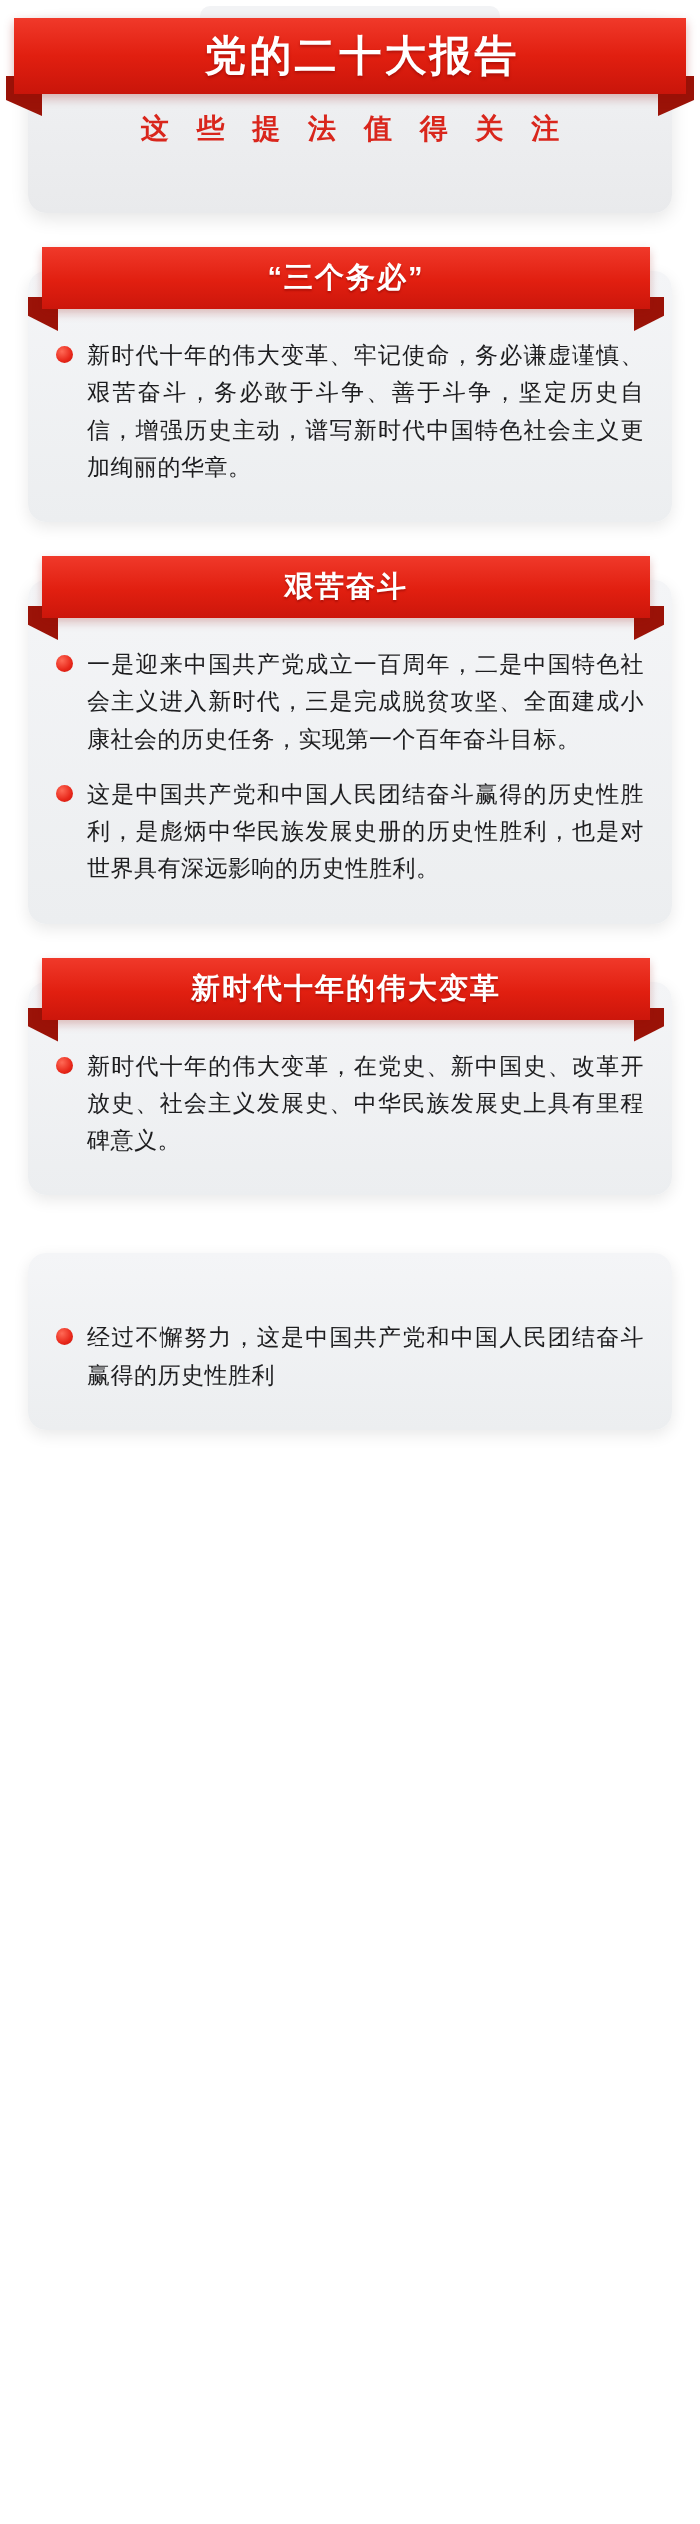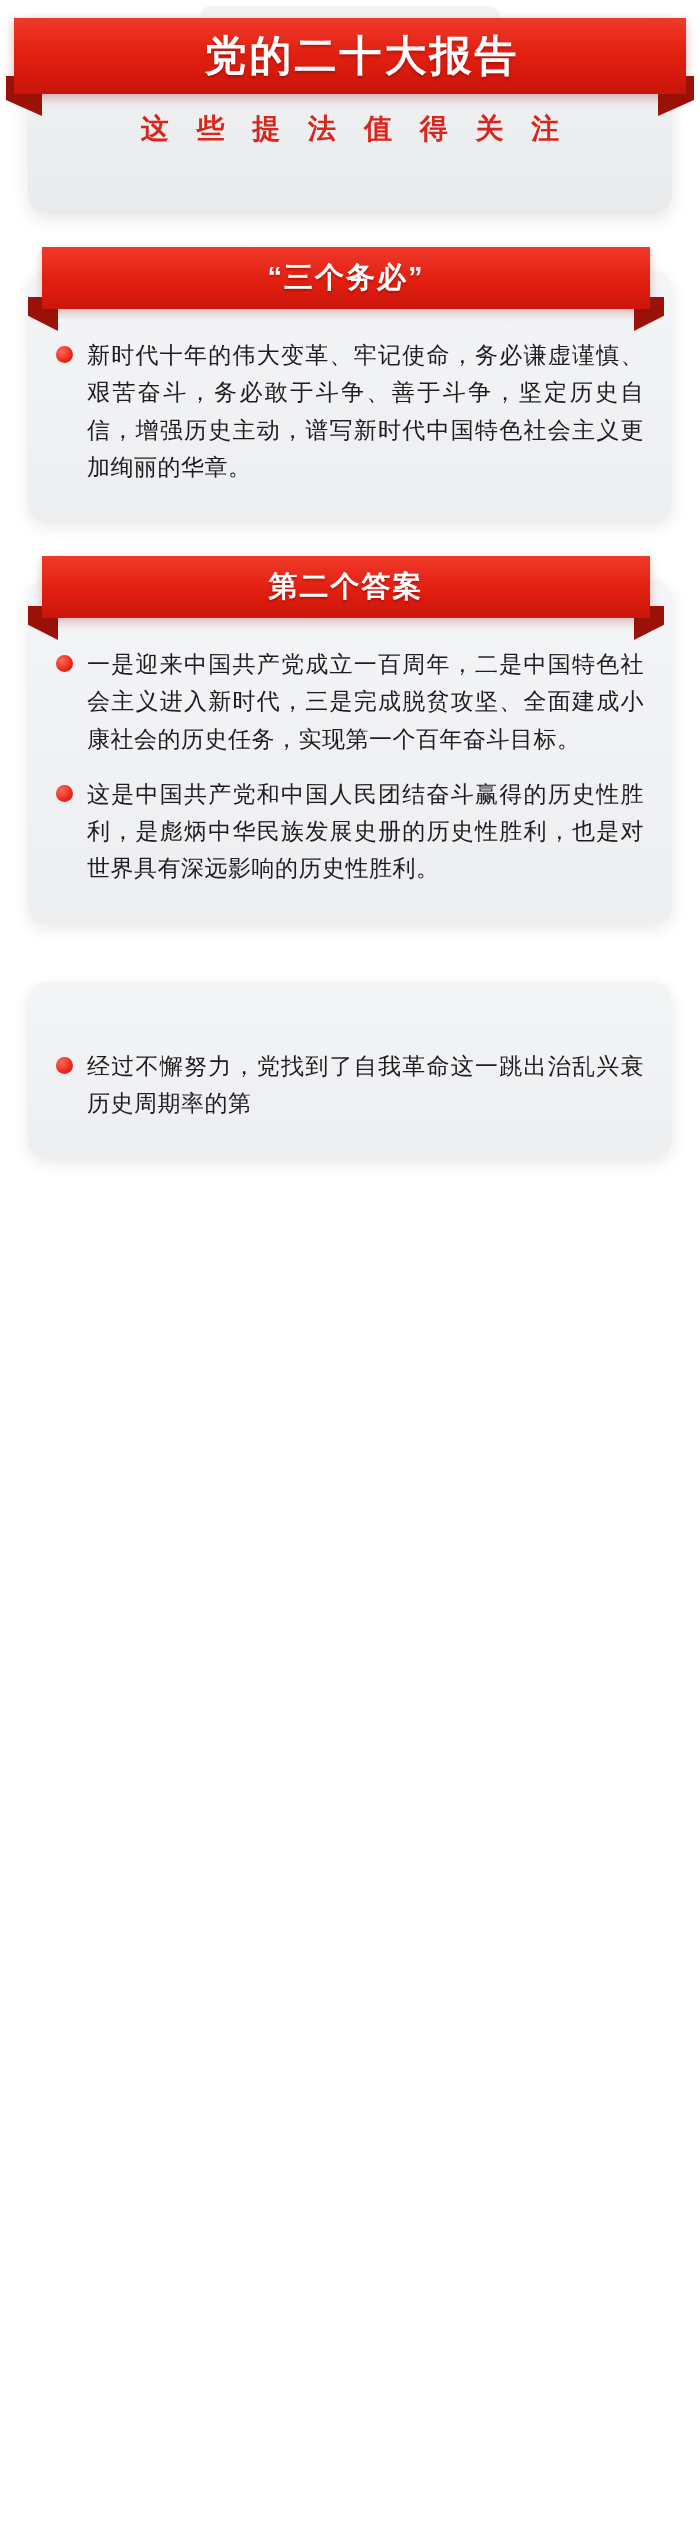--- a/index.html
+++ b/index.html
@@ -191,40 +191,57 @@
           </div>
         </div>
       </div>
     </div>
     <div class="section">
       <div class="card">
         <div class="sec-ribbon-wrap">
           <div class="sec-tail-l"></div>
           <div class="sec-tail-r"></div>
           <div class="sec-ribbon">
-            <span class="sec-title">第二个答案</span>
+            <span class="sec-title">艰苦奋斗</span>
           </div>
         </div>
         <div class="bullet-row">
           <span class="dot"></span>
           <div class="btext">
             <p>一是迎来中国共产党成立一百周年，二是中国特色社会主义进入新时代，三是完成脱贫攻坚、全面建成小康社会的历史任务，实现第一个百年奋斗目标。</p>
           </div>
         </div>
         <div class="bullet-row">
           <span class="dot"></span>
           <div class="btext">
             <p>这是中国共产党和中国人民团结奋斗赢得的历史性胜利，是彪炳中华民族发展史册的历史性胜利，也是对世界具有深远影响的历史性胜利。</p>
           </div>
         </div>
       </div>
     </div>
     <div class="section">
       <div class="card">
-        <div class="bullet-row">
-          <span class="dot"></span>
-          <div class="btext">
-            <p>经过不懈努力，党找到了自我革命这一跳出治乱兴衰历史周期率的第</p>
+        <div class="sec-ribbon-wrap">
+          <div class="sec-tail-l"></div>
+          <div class="sec-tail-r"></div>
+          <div class="sec-ribbon">
+            <span class="sec-title">新时代十年的伟大变革</span>
+          </div>
+        </div>
+        <div class="bullet-row">
+          <span class="dot"></span>
+          <div class="btext">
+            <p>新时代十年的伟大变革，在党史、新中国史、改革开放史、社会主义发展史、中华民族发展史上具有里程碑意义。</p>
+          </div>
+        </div>
+      </div>
+    </div>
+    <div class="section">
+      <div class="card">
+        <div class="bullet-row">
+          <span class="dot"></span>
+          <div class="btext">
+            <p>经过不懈努力，这是中国共产党和中国人民团结奋斗赢得的历史性胜利</p>
           </div>
         </div>
       </div>
     </div>
   </div>
 
 </body></html>

